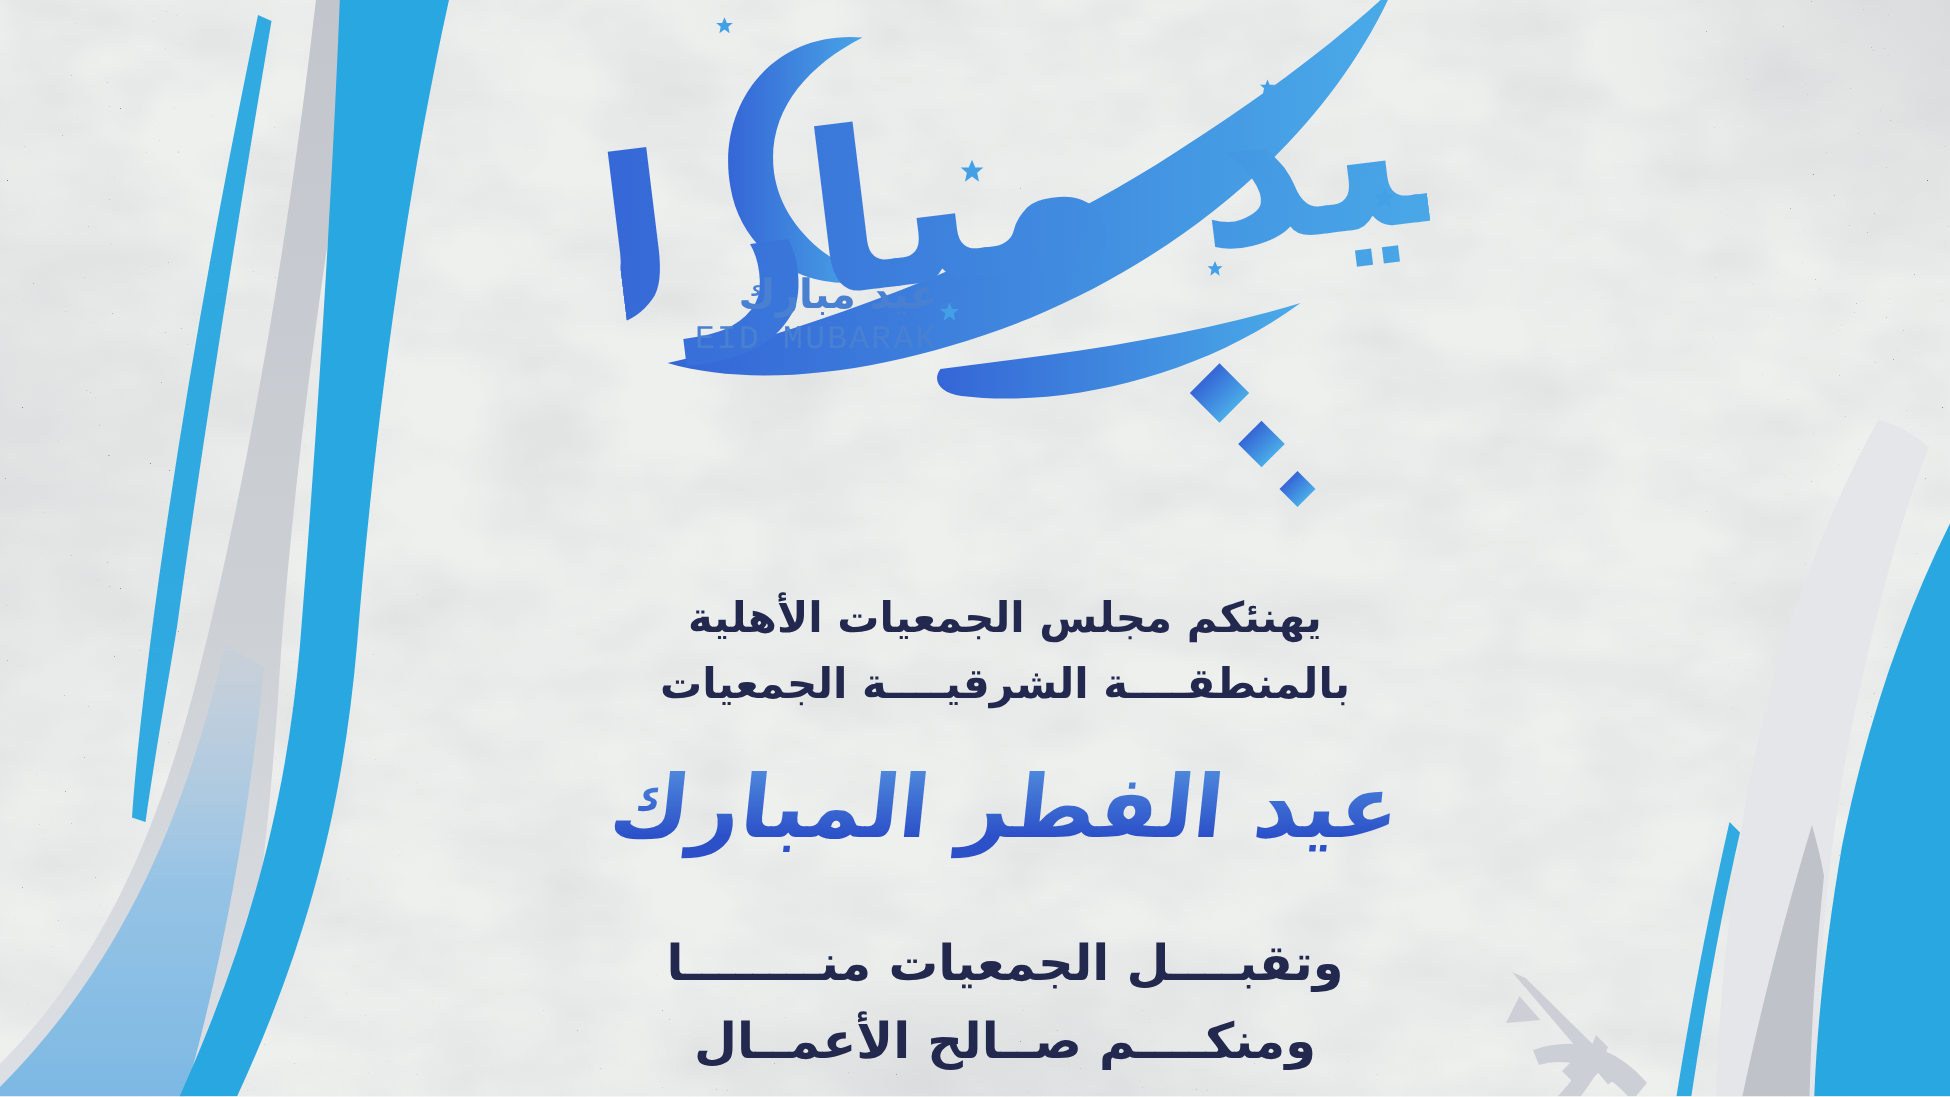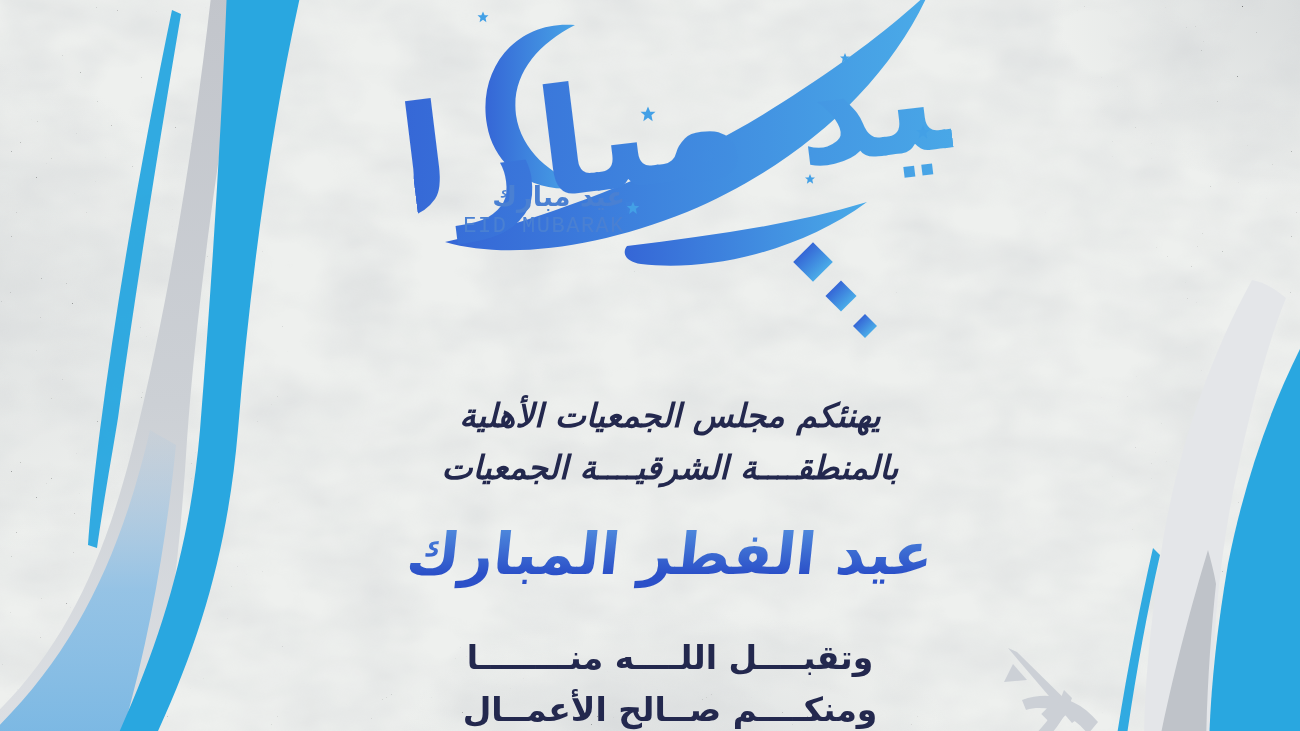--- a/index.html
+++ b/index.html
@@ -40,21 +40,21 @@
   .logo-text{position:absolute;inset:0;display:flex;align-items:center;justify-content:center;
     padding-bottom:92px;font-size:148px;font-weight:bold;transform:rotate(-7deg);
     background:linear-gradient(100deg,var(--calligraphy-blue-start),var(--calligraphy-blue-end));
     -webkit-background-clip:text;background-clip:text;color:transparent;white-space:nowrap;}
 
   .caption{position:absolute;left:443px;top:181px;width:182px;z-index:7;text-align:right;}
   .cap-ar{font-size:27px;line-height:1.2;font-weight:bold;color:var(--caption-blue);}
   .cap-en{font-size:22px;line-height:1.25;letter-spacing:1.5px;color:var(--caption-blue);text-align:right;font-family:Liberation Mono, monospace;}
 
   .content{position:absolute;left:395px;top:390px;width:550px;z-index:7;text-align:center;}
-  .greeting{font-size:33px;font-weight:bold;color:var(--text-navy);line-height:1.57;font-style:italic;}
+  .greeting{font-size:28px;font-weight:bold;color:var(--text-navy);line-height:1.57;}
   .eid-title{margin-top:22px;font-size:58px;font-weight:bold;line-height:1.32;
     transform:skewX(-6deg);white-space:nowrap;
     background:linear-gradient(to bottom,var(--title-blue-end) 0%,var(--title-blue-start) 75%);
     -webkit-background-clip:text;background-clip:text;color:transparent;}
   .dua{margin-top:40px;font-size:33px;font-weight:bold;color:var(--text-navy);line-height:1.57;}
 </style>
 </head>
 <body>
 
 <div class="poster">
@@ -177,18 +177,18 @@
     <div class="cap-en">EID MUBARAK</div>
   </div>
 
   <div class="content">
     <div class="greeting" dir="rtl">
       <div>يهنئكم مجلس الجمعيات الأهلية</div>
       <div>بالمنطقــــة الشرقيــــة الجمعيات</div>
     </div>
     <div class="eid-title" dir="rtl">عيد الفطر المبارك</div>
     <div class="dua" dir="rtl">
-      <div>وتقبــــل اللــــه منــــــــا</div>
+      <div>وتقبــــل الجمعيات منــــــــا</div>
       <div>ومنكــــم صــالح الأعمــال</div>
     </div>
   </div>
 
 </div>
 
 </body></html>

